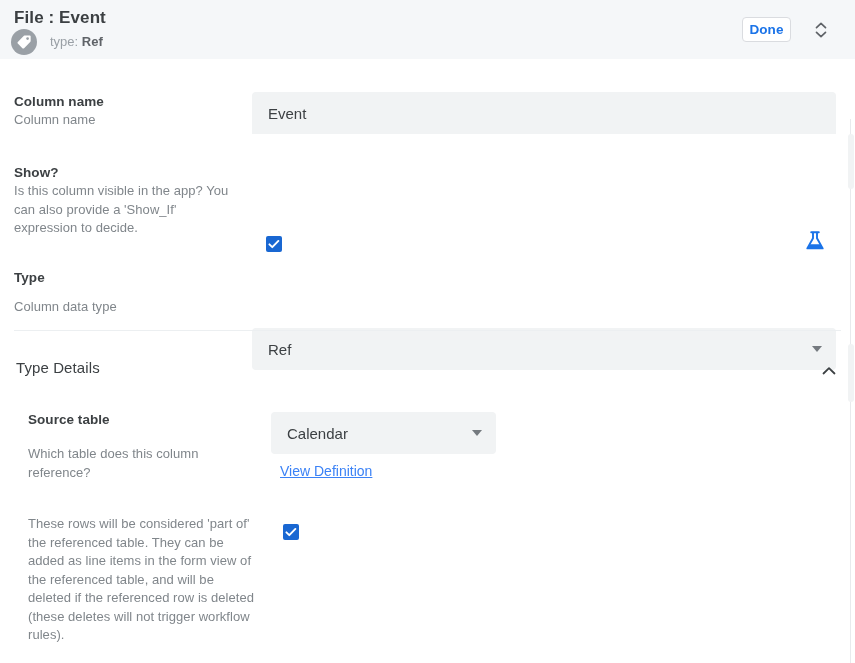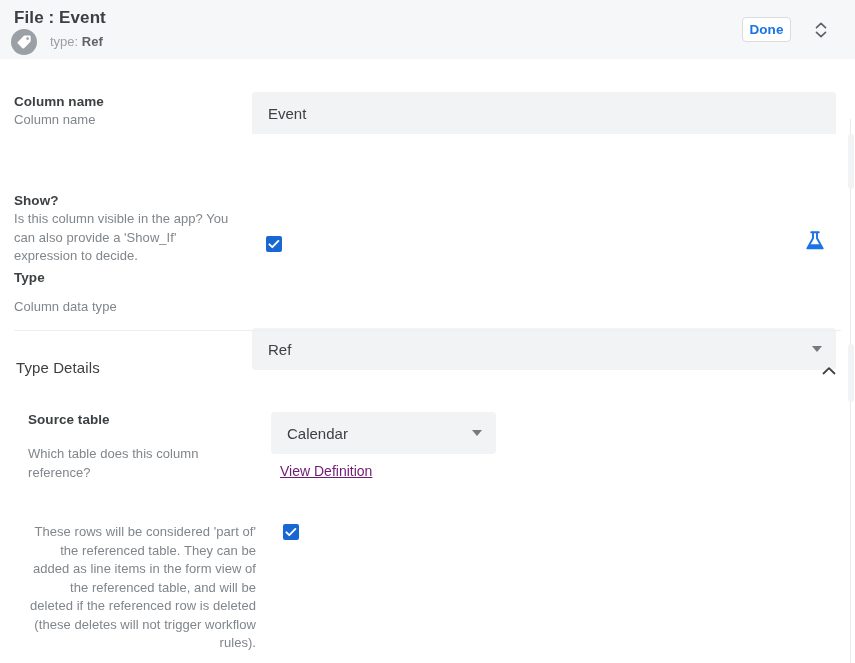--- a/index.html
+++ b/index.html
@@ -199,21 +199,21 @@
   }
   .chevron-up {
     position: absolute;
     right: 16px; top: 5px;
     cursor: pointer;
   }
 
   .link {
     position: absolute;
     font-size: 14px;
-    color: #701a75;
+    color: #3b82f6;
     text-decoration: underline;
     cursor: pointer;
   }
 </style>
 </head>
 <body>
 
 <div class="app">
 
   <div class="header">
@@ -246,21 +246,21 @@
     <div class="scroll-track"></div>
     <div class="scroll-thumb-a"></div>
     <div class="scroll-thumb-b"></div>
 
     <div class="row" style="left:14px; top:35px; width:230px;">
       <div class="label-main">Column name</div>
       <div class="label-desc" style="margin-top:2px;">Column name</div>
     </div>
     <input class="filled-input" style="left: 252px; top: 33px; width: 584px; height: 42px;" value="Event">
 
-    <div class="row" style="left:14px; top:106px; width:215px;margin-top:28px;">
+    <div class="row" style="left:14px; top:106px; width:215px;">
       <div class="label-main">Show?</div>
       <div class="label-desc" style="margin-top:2px;">Is this column visible in the app? You can also provide a 'Show_If' expression to decide.</div>
     </div>
     <div class="checkbox" style="left:266px; top:177px;">
       <svg width="16" height="16" viewBox="0 0 16 16">
         <path d="M3.4 8.3L6.3 11.2L12.4 4.9" fill="none" stroke="#ffffff" stroke-width="1.9" stroke-linecap="round" stroke-linejoin="round"></path>
       </svg>
     </div>
     <div class="flask-icon" style="left:803px; top:170px;">
       <svg width="24" height="24" viewBox="0 0 24 24">
@@ -294,21 +294,21 @@
       <div class="label-main">Source table</div>
       <div class="label-desc" style="margin-top:18px;">Which table does this column reference?</div>
     </div>
     <div class="filled-select" style="left:271px; top:353px; width:225px; height:42px;padding-left:20px;">
       <span class="sel-value">Calendar</span>
       <span class="sel-arrow"></span>
     </div>
     <div class="link" style="left:280px; top:404px;">View Definition</div>
 
     <div class="row" style="left:28px; top:454px; width:228px;">
-      <div class="label-desc" style="margin-top:10px;text-align:right;">These rows will be considered 'part of' the referenced table. They can be added as line items in the form view of the referenced table, and will be deleted if the referenced row is deleted (these deletes will not trigger workflow rules).</div>
+      <div class="label-desc" style="margin-top:2px;">These rows will be considered 'part of' the referenced table. They can be added as line items in the form view of the referenced table, and will be deleted if the referenced row is deleted (these deletes will not trigger workflow rules).</div>
     </div>
     <div class="checkbox" style="left:283px; top:465px;">
       <svg width="16" height="16" viewBox="0 0 16 16">
         <path d="M3.4 8.3L6.3 11.2L12.4 4.9" fill="none" stroke="#ffffff" stroke-width="1.9" stroke-linecap="round" stroke-linejoin="round"></path>
       </svg>
     </div>
 
   </div>
 </div>
 

